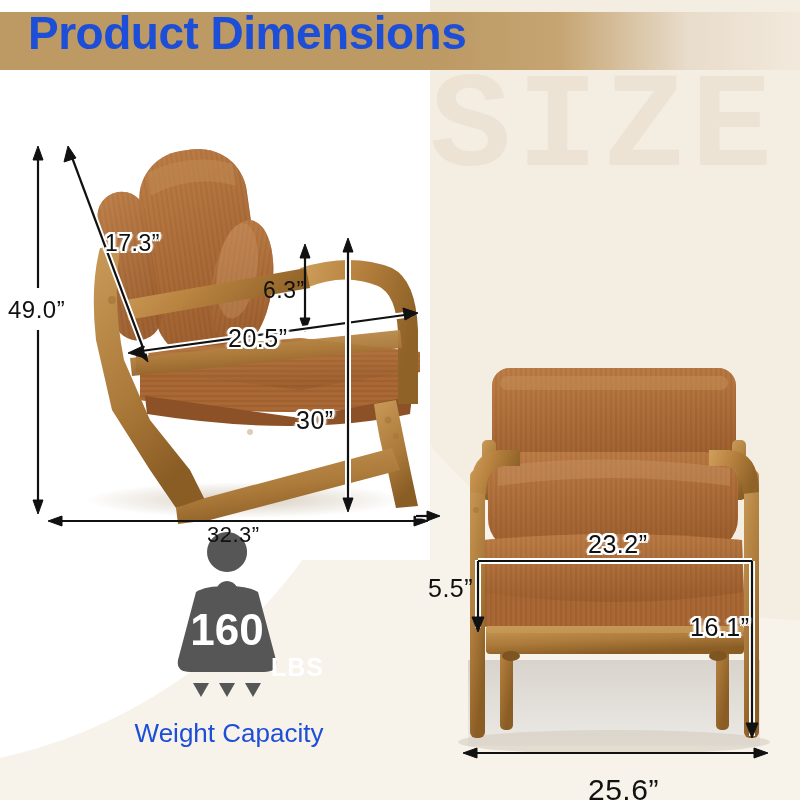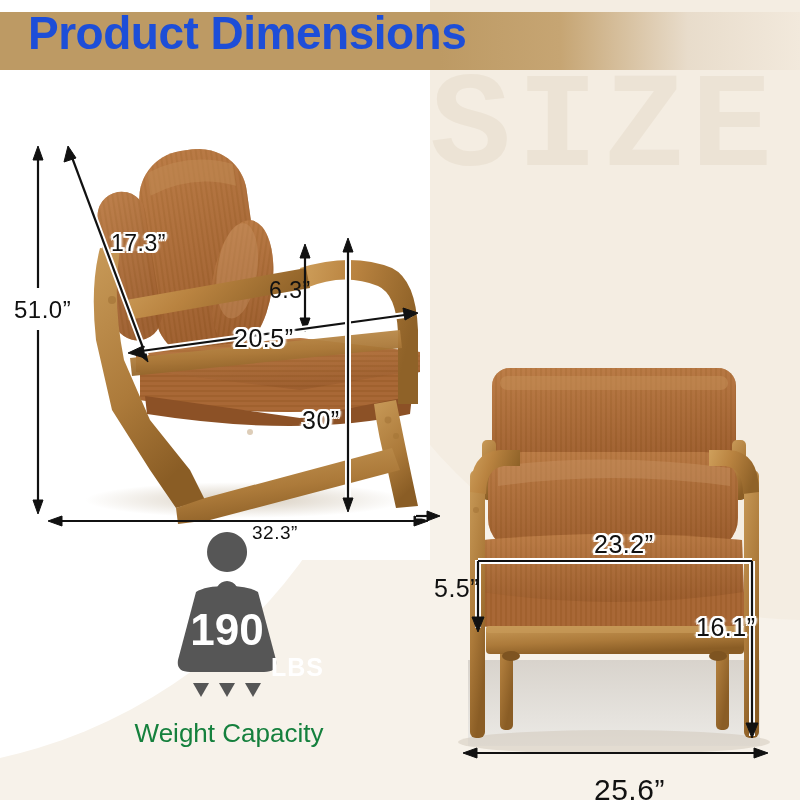--- a/index.html
+++ b/index.html
@@ -53,39 +53,38 @@
   .dim{
     position:absolute;
     font-size:23px;color:#111;
     font-family:"Liberation Sans", sans-serif;
     white-space:nowrap;
     text-shadow:
       -2px -2px 0 #fff, 2px -2px 0 #fff, -2px 2px 0 #fff, 2px 2px 0 #fff,
       -2px 0 0 #fff, 2px 0 0 #fff, 0 -2px 0 #fff, 0 2px 0 #fff,
       -3px 0 2px #fff, 3px 0 2px #fff;
     letter-spacing:0.5px;
-    padding-left:6px;
   }
   .dim.plain{ text-shadow:none; }
 
   svg.overlay{position:absolute;left:0;top:0;width:800px;height:800px;overflow:visible;pointer-events:none;}
 
   
   .weight-wrap{position:absolute;left:130px;top:562px;width:260px;height:200px;}
   .weight-num{
     position:absolute;left:0;top:46px;width:194px;text-align:center;
     font-size:44px;font-weight:bold;color:#ffffff;line-height:1;
   }
   .weight-unit{
     position:absolute;left:0;top:93px;width:194px;text-align:right;
     font-size:25px;font-weight:bold;color:#ffffff;line-height:1;letter-spacing:1px;
   }
   .weight-caption{
     position:absolute;left:-26px;top:158px;width:250px;text-align:center;
-    font-size:26px;color:#15803d;line-height:1;
+    font-size:26px;color:#1d4ed8;line-height:1;
   }
 </style>
 </head>
 <body>
 
 <div id="stage">
 
   <div class="bg-cream"></div>
   <div class="bg-curve-mask"></div>
   <div class="bg-white-bottomleft"></div>
@@ -287,39 +286,39 @@
       <path d="M227 572 a20 20 0 1 1 0.1 0 z M227 581 a11 11 0 1 0 0.1 0 z" fill="#565656"></path>
 
       <path d="M196 592 Q205 586 227 586 Q249 586 258 592 L276 660 Q278 672 264 672 L190 672 Q176 672 178 660 Z" fill="#565656"></path>
 
       <polygon points="193,683 209,683 201,697" fill="#565656"></polygon>
       <polygon points="219,683 235,683 227,697" fill="#565656"></polygon>
       <polygon points="245,683 261,683 253,697" fill="#565656"></polygon>
     </g>
   </svg>
 
-  <div class="dim plain" style="left:8px;top:296px;font-size:24px;">51.0”</div>
+  <div class="dim plain" style="left:8px;top:296px;font-size:24px;">49.0”</div>
 
   <div class="dim" style="left:105px;top:230px;">17.3”</div>
 
   <div class="dim plain" style="left:263px;top:277px;">6.3”</div>
 
   <div class="dim" style="left:228px;top:324px;font-size:25px;">20.5”</div>
 
   <div class="dim" style="left:296px;top:406px;font-size:25px;">30”</div>
 
-  <div class="dim plain" style="left:207px;top:522px;font-size:19px;margin-left:39px;">32.3”</div>
+  <div class="dim plain" style="left:207px;top:522px;font-size:22px;">32.3”</div>
 
   <div class="dim" style="left:588px;top:530px;font-size:25px;">23.2”</div>
 
   <div class="dim plain" style="left:428px;top:574px;font-size:25px;text-align:center;">5.5”</div>
 
   <div class="dim" style="left:690px;top:613px;font-size:25px;">16.1”</div>
 
   <div class="dim plain" style="left:588px;top:757px;font-size:30px;margin-top:16px;">25.6”</div>
 
   <div class="weight-wrap">
-    <div class="weight-num">190</div>
+    <div class="weight-num">160</div>
     <div class="weight-unit">LBS</div>
     <div class="weight-caption">Weight Capacity</div>
   </div>
 
 </div>
 
 </body></html>

